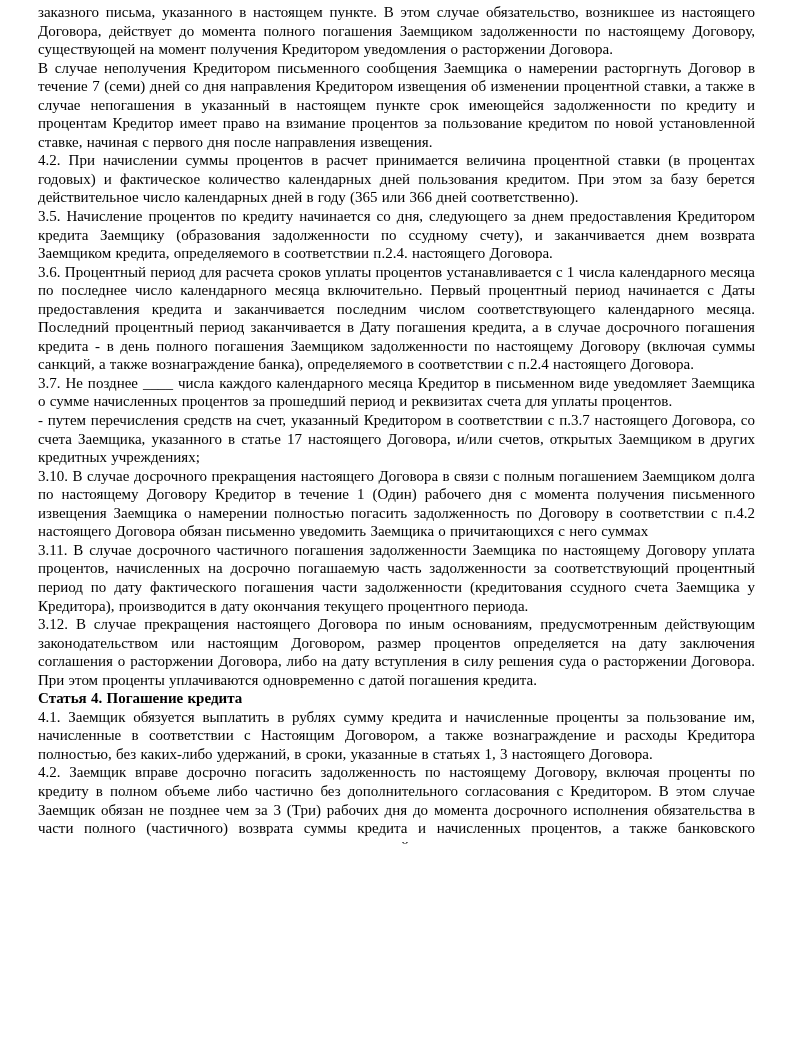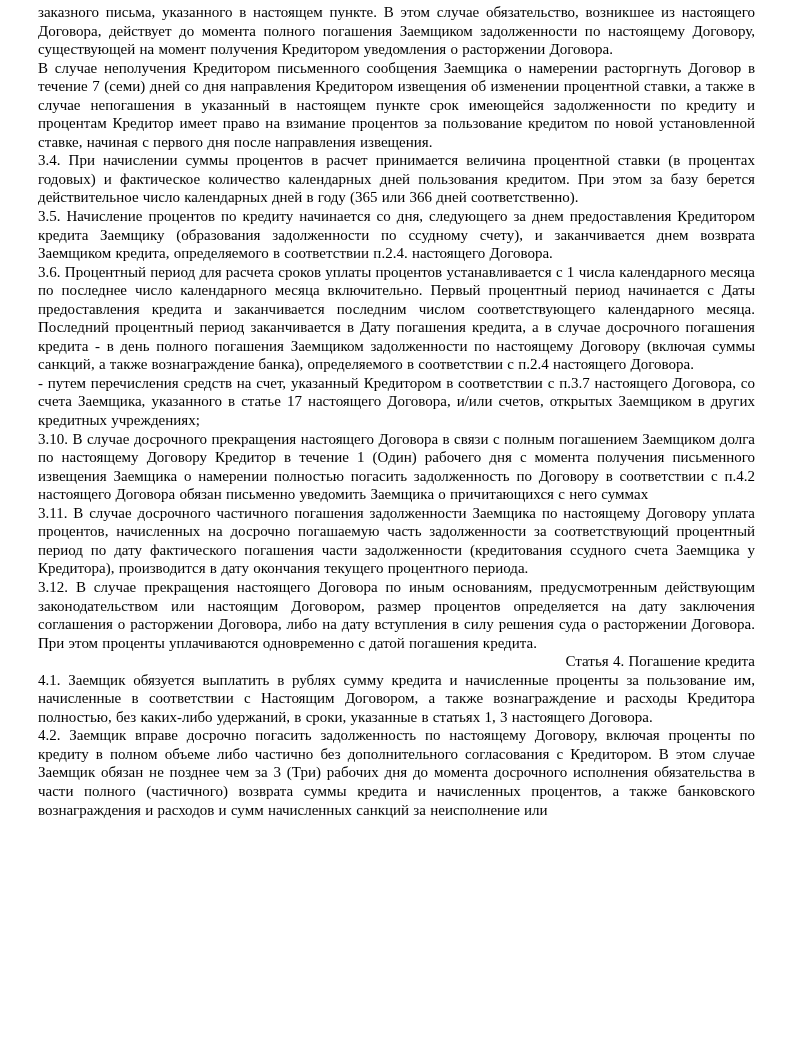--- a/index.html
+++ b/index.html
@@ -21,34 +21,35 @@
     line-height: 18.55px;
   }
   .page p {
     margin: 0;
     padding: 0;
     text-align: justify;
     text-justify: inter-word;
     word-spacing: 0.5px;
   }
   .page p.heading {
-    font-weight: normal;
-    text-align: right;
+    font-weight: bold;
+    text-align: left;
   }
 </style>
 </head>
 <body>
 
 <div class="page">
   <div>
       <p>заказного письма, указанного в настоящем пункте. В этом случае обязательство, возникшее из настоящего Договора, действует до момента полного погашения Заемщиком задолженности по настоящему Договору, существующей на момент получения Кредитором уведомления о расторжении Договора.</p>
       <p>В случае неполучения Кредитором письменного сообщения Заемщика о намерении расторгнуть Договор в течение 7 (семи) дней со дня направления Кредитором извещения об изменении процентной ставки, а также в случае непогашения в указанный в настоящем пункте срок имеющейся задолженности по кредиту и процентам Кредитор имеет право на взимание процентов за пользование кредитом по новой установленной ставке, начиная с первого дня после направления извещения.</p>
-      <p>3.4. При начислении суммы процентов в расчет принимается величина процентной ставки (в процентах годовых) и фактическое количество календарных дней пользования кредитом. При этом за базу берется действительное число календарных дней в году (365 или 366 дней соответственно).</p>
+      <p>4.2. При начислении суммы процентов в расчет принимается величина процентной ставки (в процентах годовых) и фактическое количество календарных дней пользования кредитом. При этом за базу берется действительное число календарных дней в году (365 или 366 дней соответственно).</p>
       <p>3.5. Начисление процентов по кредиту начинается со дня, следующего за днем предоставления Кредитором кредита Заемщику (образования задолженности по ссудному счету), и заканчивается днем возврата Заемщиком кредита, определяемого в соответствии п.2.4. настоящего Договора.</p>
       <p>3.6. Процентный период для расчета сроков уплаты процентов устанавливается с 1 числа календарного месяца по последнее число календарного месяца включительно. Первый процентный период начинается с Даты предоставления кредита и заканчивается последним числом соответствующего календарного месяца. Последний процентный период заканчивается в Дату погашения кредита, а в случае досрочного погашения кредита - в день полного погашения Заемщиком задолженности по настоящему Договору (включая суммы санкций, а также вознаграждение банка), определяемого в соответствии с п.2.4 настоящего Договора.</p>
+      <p>3.7. Не позднее ____ числа каждого календарного месяца Кредитор в письменном виде уведомляет Заемщика о сумме начисленных процентов за прошедший период и реквизитах счета для уплаты процентов.</p>
       <p>- путем перечисления средств на счет, указанный Кредитором в соответствии с п.3.7 настоящего Договора, со счета Заемщика, указанного в статье 17 настоящего Договора, и/или счетов, открытых Заемщиком в других кредитных учреждениях;</p>
       <p>3.10. В случае досрочного прекращения настоящего Договора в связи с полным погашением Заемщиком долга по настоящему Договору Кредитор в течение 1 (Один) рабочего дня с момента получения письменного извещения Заемщика о намерении полностью погасить задолженность по Договору в соответствии с п.4.2 настоящего Договора обязан письменно уведомить Заемщика о причитающихся с него суммах</p>
       <p>3.11. В случае досрочного частичного погашения задолженности Заемщика по настоящему Договору уплата процентов, начисленных на досрочно погашаемую часть задолженности за соответствующий процентный период по дату фактического погашения части задолженности (кредитования ссудного счета Заемщика у Кредитора), производится в дату окончания текущего процентного периода.</p>
       <p>3.12. В случае прекращения настоящего Договора по иным основаниям, предусмотренным действующим законодательством или настоящим Договором, размер процентов определяется на дату заключения соглашения о расторжении Договора, либо на дату вступления в силу решения суда о расторжении Договора. При этом проценты уплачиваются одновременно с датой погашения кредита.</p>
       <p class="heading">Статья 4. Погашение кредита</p>
       <p>4.1. Заемщик обязуется выплатить в рублях сумму кредита и начисленные проценты за пользование им, начисленные в соответствии с Настоящим Договором, а также вознаграждение и расходы Кредитора полностью, без каких-либо удержаний, в сроки, указанные в статьях 1, 3 настоящего Договора.</p>
       <p>4.2. Заемщик вправе досрочно погасить задолженность по настоящему Договору, включая проценты по кредиту в полном объеме либо частично без дополнительного согласования с Кредитором. В этом случае Заемщик обязан не позднее чем за 3 (Три) рабочих дня до момента досрочного исполнения обязательства в части полного (частичного) возврата суммы кредита и начисленных процентов, а также банковского вознаграждения и расходов и сумм начисленных санкций за неисполнение или</p>
     </div>
 </div>
 

